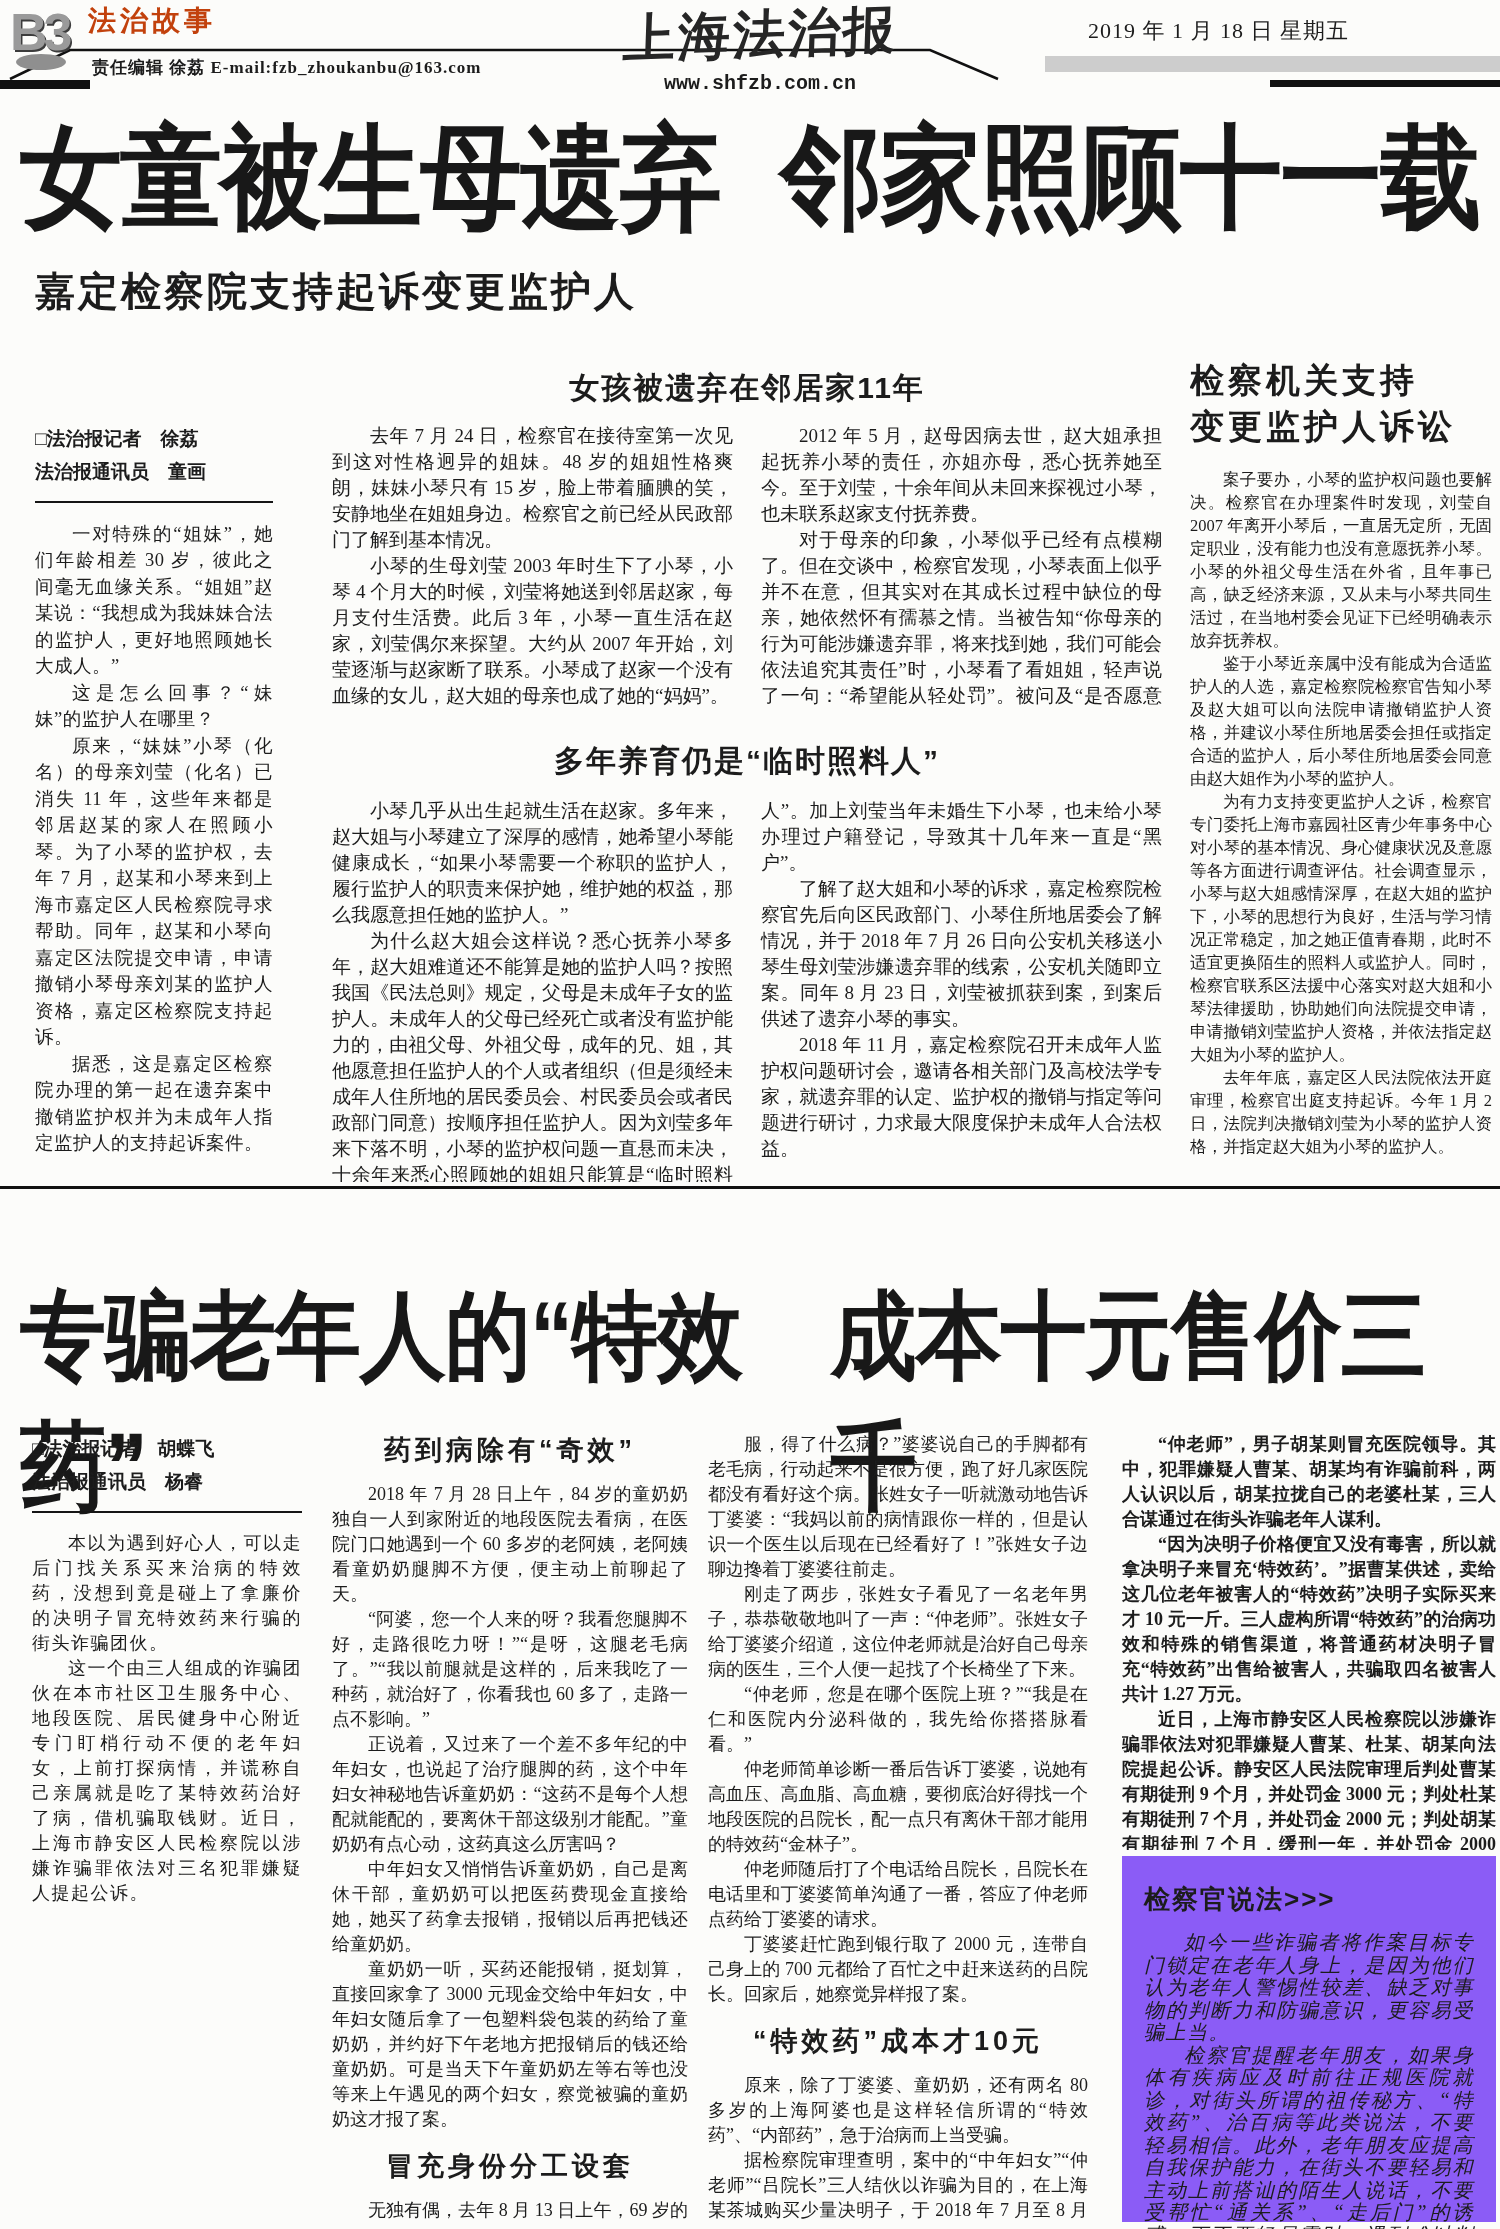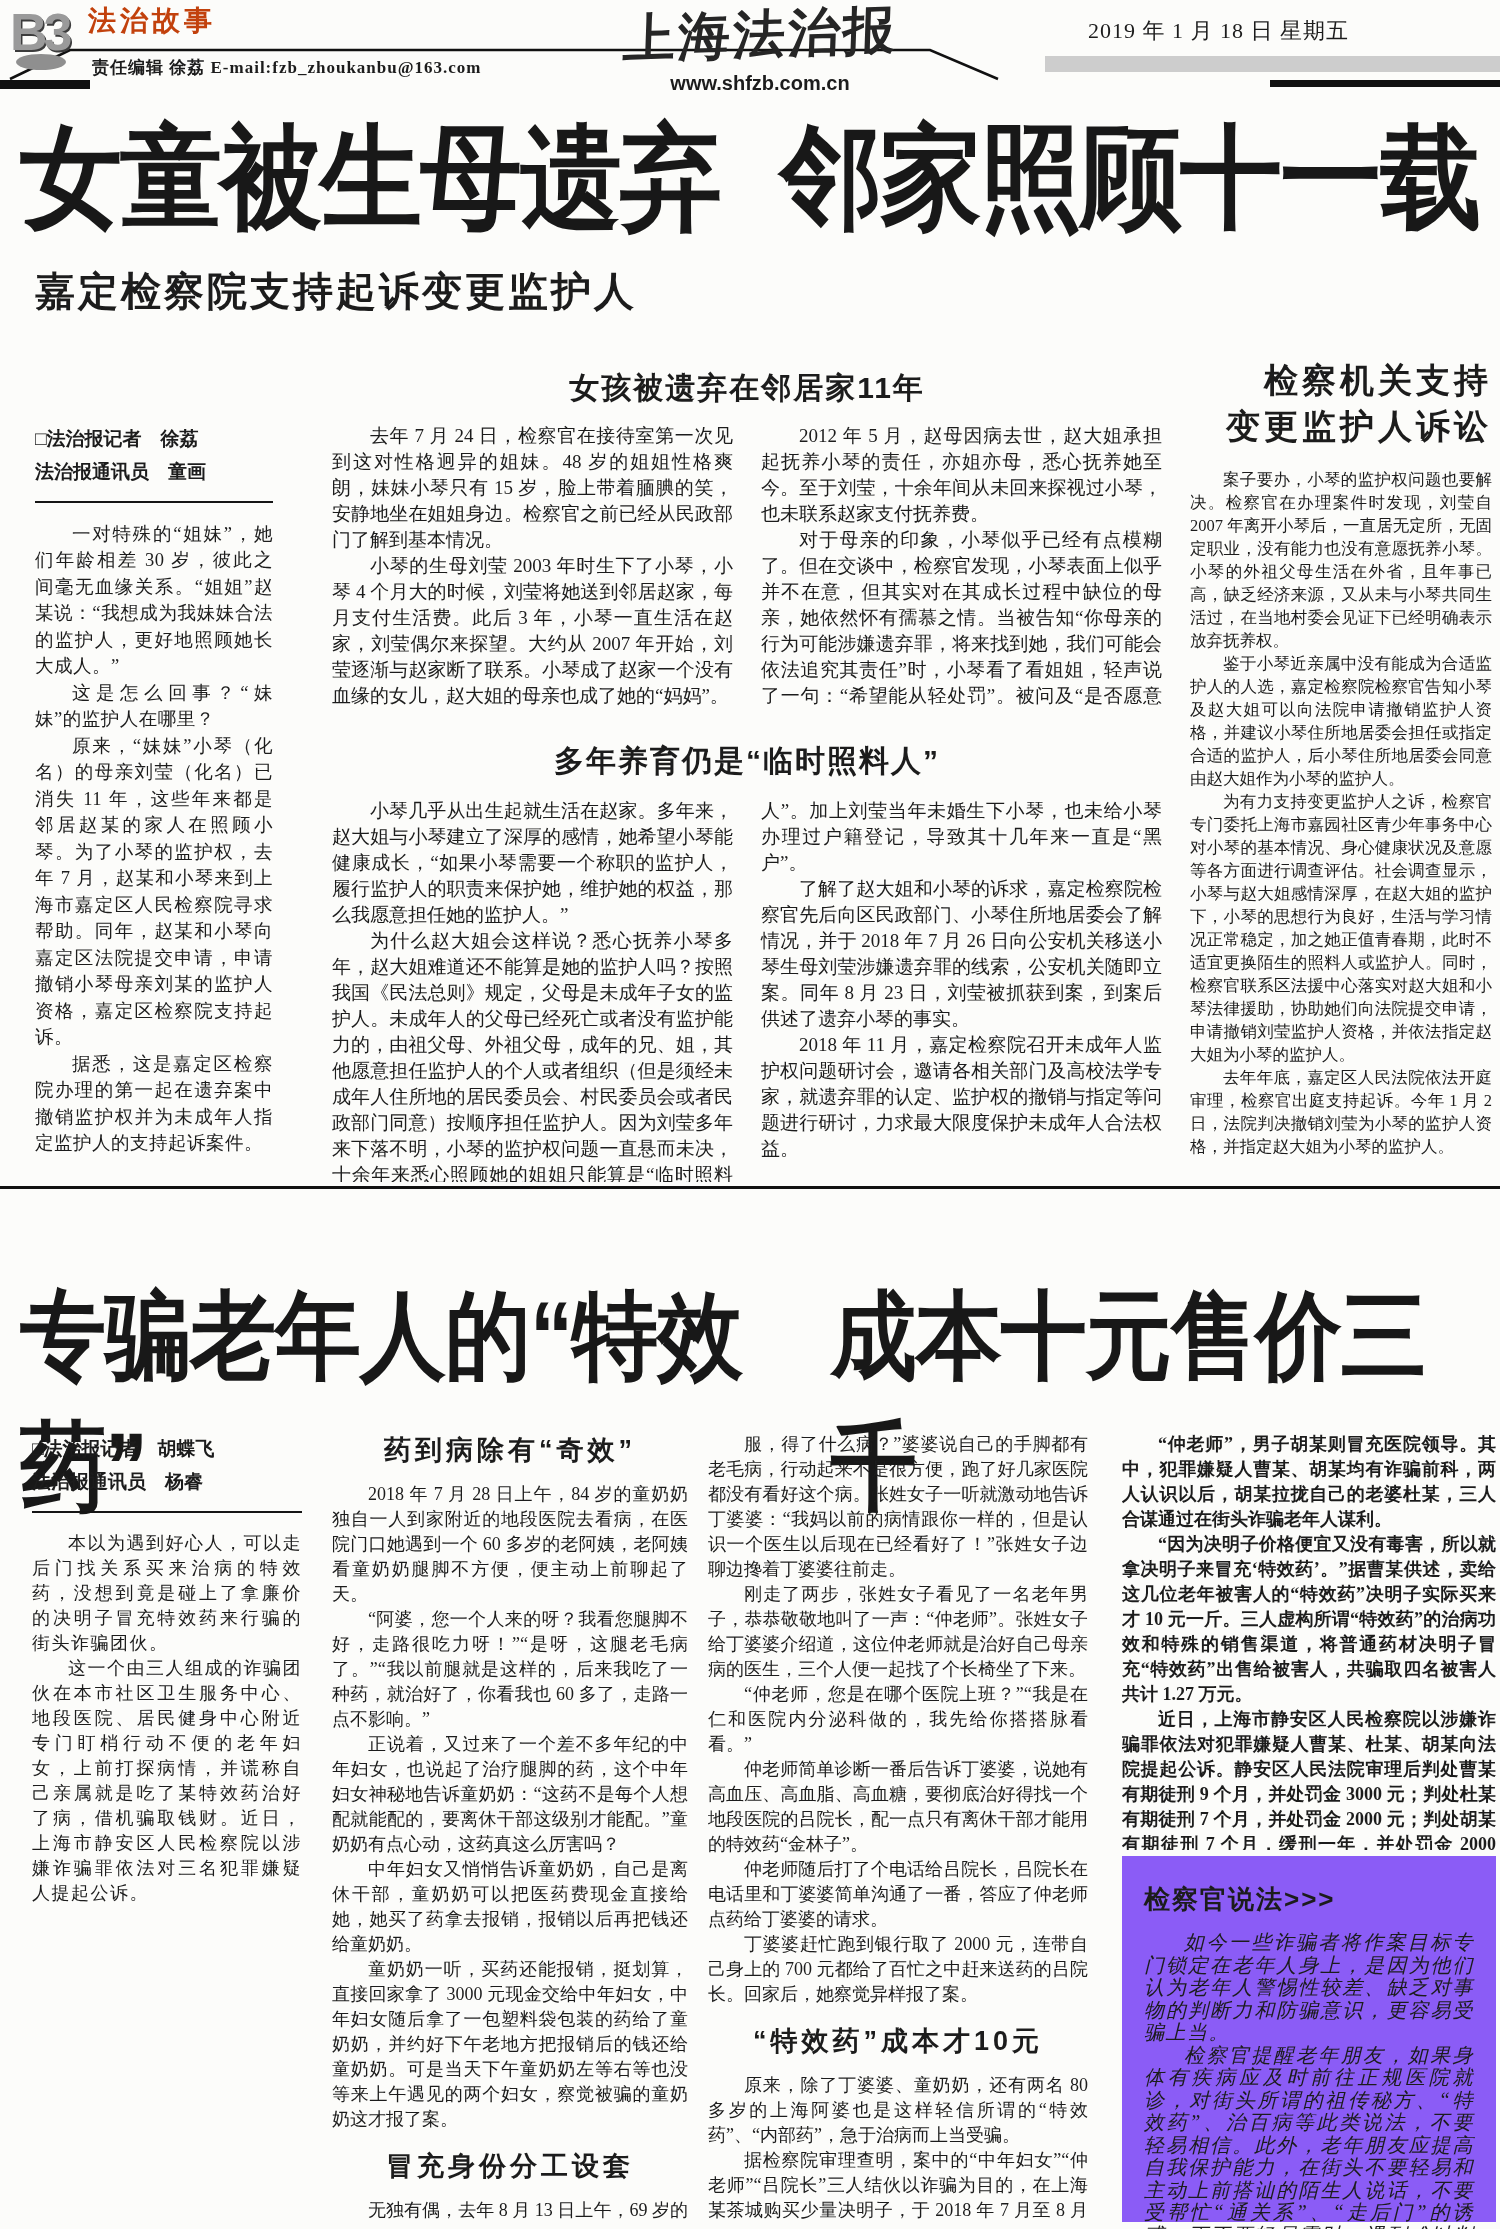--- a/index.html
+++ b/index.html
@@ -12,21 +12,21 @@
   .edition .b3{font-family:"Liberation Sans","DejaVu Sans",sans-serif;font-weight:900;
        font-size:52px;color:#9a9a9a;text-shadow:1.5px 1.5px 0 #3c3c3c;letter-spacing:-4px;}
   .edition .shadow{position:absolute;left:6px;top:52px;width:50px;height:16px;background:#8f8f8f;
        border-radius:50%;}
   .secname{position:absolute;left:88px;top:2px;font-family:Liberation Mono, monospace;
        font-weight:900;font-size:28px;letter-spacing:4px;color:#c2410c;}
   .edline{position:absolute;left:92px;top:56px;font-size:17px;font-weight:700;letter-spacing:1px;}
   .masthead{position:absolute;left:575px;top:0px;width:370px;text-align:center;}
   .masthead .logo{font-weight:900;font-size:52px;letter-spacing:3px;color:#262626;
        transform:rotate(-2deg) skewX(-4deg);display:inline-block;}
-  .masthead .url{font-family:Liberation Sans, sans-serif;font-weight:700;
+  .masthead .url{font-family:Liberation Mono, monospace;font-weight:700;
        font-size:20px;margin-top:2px;}
   .dateline{position:absolute;left:1088px;top:16px;font-size:22px;letter-spacing:1px;}
   .datebar{position:absolute;left:1045px;top:56px;width:455px;height:16px;background:#cdcdcd;}
   .hdr svg{position:absolute;left:0;top:0;}
   .cornerbar-l{position:absolute;left:0;top:80px;width:90px;height:9px;background:#111;}
   .cornerbar-r{position:absolute;left:1270px;top:80px;width:230px;height:7px;background:#111;}
   
   .a1-headline{position:absolute;left:20px;top:104px;width:1460px;display:flex;
        justify-content:space-between;font-family:"Liberation Sans","DejaVu Sans",sans-serif;
        font-weight:900;font-size:102px;letter-spacing:-2px;color:#181818;
@@ -40,21 +40,21 @@
   .a1-col1 .jp{font-size:18.5px;line-height:26.5px;letter-spacing:.5px;}
   .a1-mid{position:absolute;left:332px;top:368px;width:830px;height:814px;overflow:hidden;}
   .midhead{font-family:"Liberation Sans","DejaVu Sans",sans-serif;font-weight:900;font-size:30px;
        letter-spacing:2px;text-align:center;margin:0 0 14px 0;}
   .midhead2{margin:18px 0 16px 0;}
   .cols{column-count:2;column-gap:28px;column-fill:auto;overflow:hidden;}
   .cols .jp{font-size:19px;line-height:26px;}
   .cols.s1{height:300px;}
   .cols.s2{height:402px;}
   .a1-side{position:absolute;left:1190px;top:358px;width:302px;height:824px;overflow:hidden;}
-  .sidehead{font-weight:900;font-size:34px;line-height:1.35;letter-spacing:4px;text-align:right;
+  .sidehead{font-weight:900;font-size:34px;line-height:1.35;letter-spacing:4px;text-align:left;
        margin:0 0 18px 0;}
   .a1-side .jp{font-size:16.5px;line-height:23px;}
   .divider{position:absolute;left:0;top:1186px;width:1500px;height:3px;background:#111;}
   
   .a2-headline{position:absolute;left:20px;top:1272px;width:1460px;display:flex;
        justify-content:space-between;font-family:"Liberation Sans","DejaVu Sans",sans-serif;
        font-weight:900;font-size:86px;letter-spacing:-1px;color:#181818;
        transform:scaleY(1.12);transform-origin:top;}
   .a2col{position:absolute;top:1432px;height:790px;overflow:hidden;}
   .a2-intro{left:32px;width:270px;}

